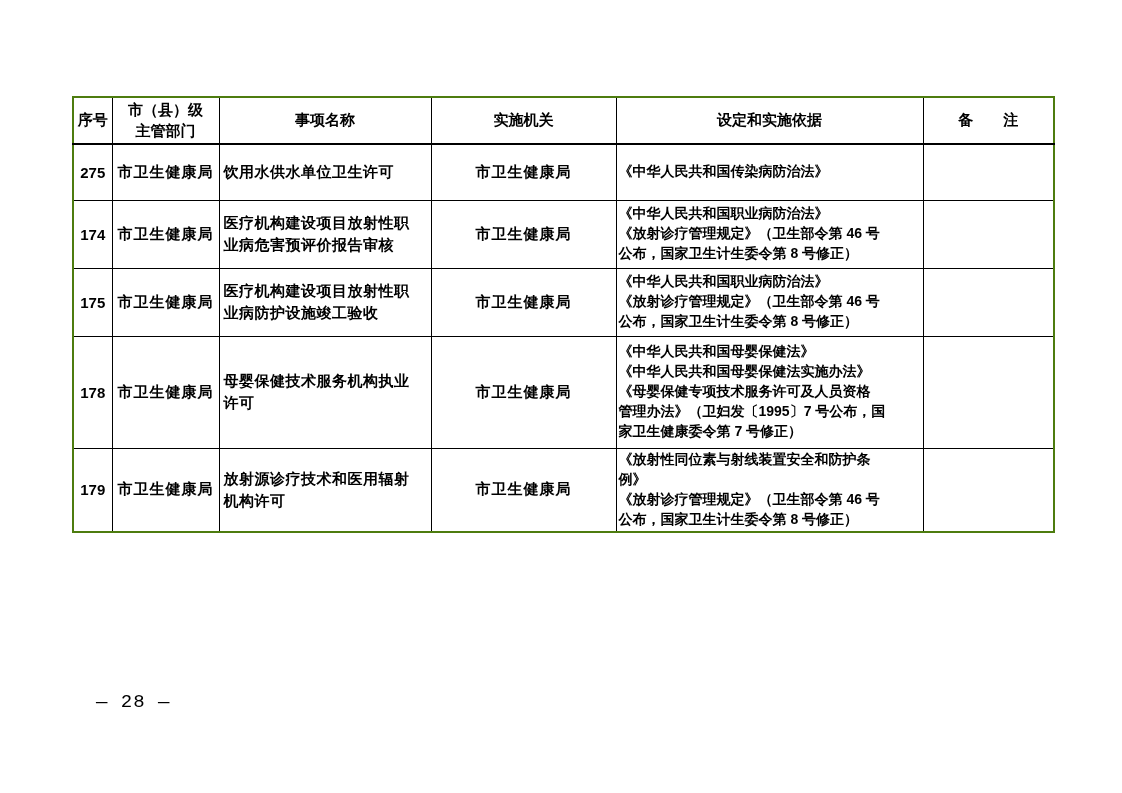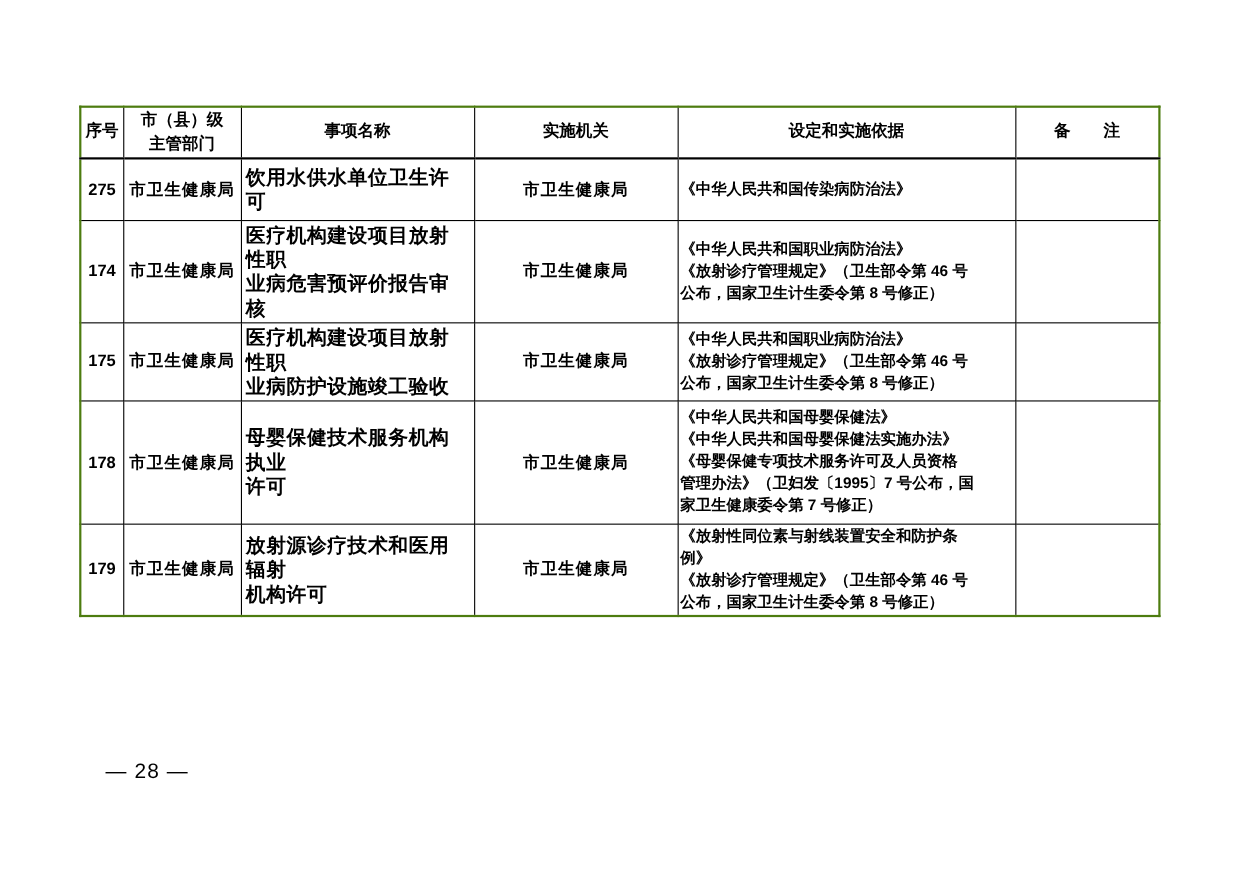--- a/index.html
+++ b/index.html
@@ -41,21 +41,21 @@
   td.c-no {
     font-size: 15px;
     text-align: center;
   }
   td.c-dept {
     font-size: 15px;
     text-align: center;
     letter-spacing: 1px;
   }
   td.c-name {
-    font-size: 18px;
+    font-size: 15px;
     line-height: 22px;
     text-align: left;
     padding: 2px 6px 2px 4px;
     white-space: pre-wrap;
     letter-spacing: 0.5px;
   }
   td.c-agency {
     font-size: 15px;
     text-align: center;
     letter-spacing: 1px;
@@ -64,21 +64,21 @@
     font-size: 14px;
     line-height: 20px;
     text-align: left;
     padding: 0 3px 2px 2px;
     white-space: pre-wrap;
   }
   td.c-remark { font-size: 15px; }
   .page-number {
     position: absolute;
     left: 96px; top: 691px;
-    font-family: Liberation Sans, sans-serif;
+    font-family: Liberation Mono, monospace;
     font-size: 19px;
     color: #000;
     letter-spacing: 1px;
   }
 </style>
 </head>
 <body>
 
 <div class="page">
 

